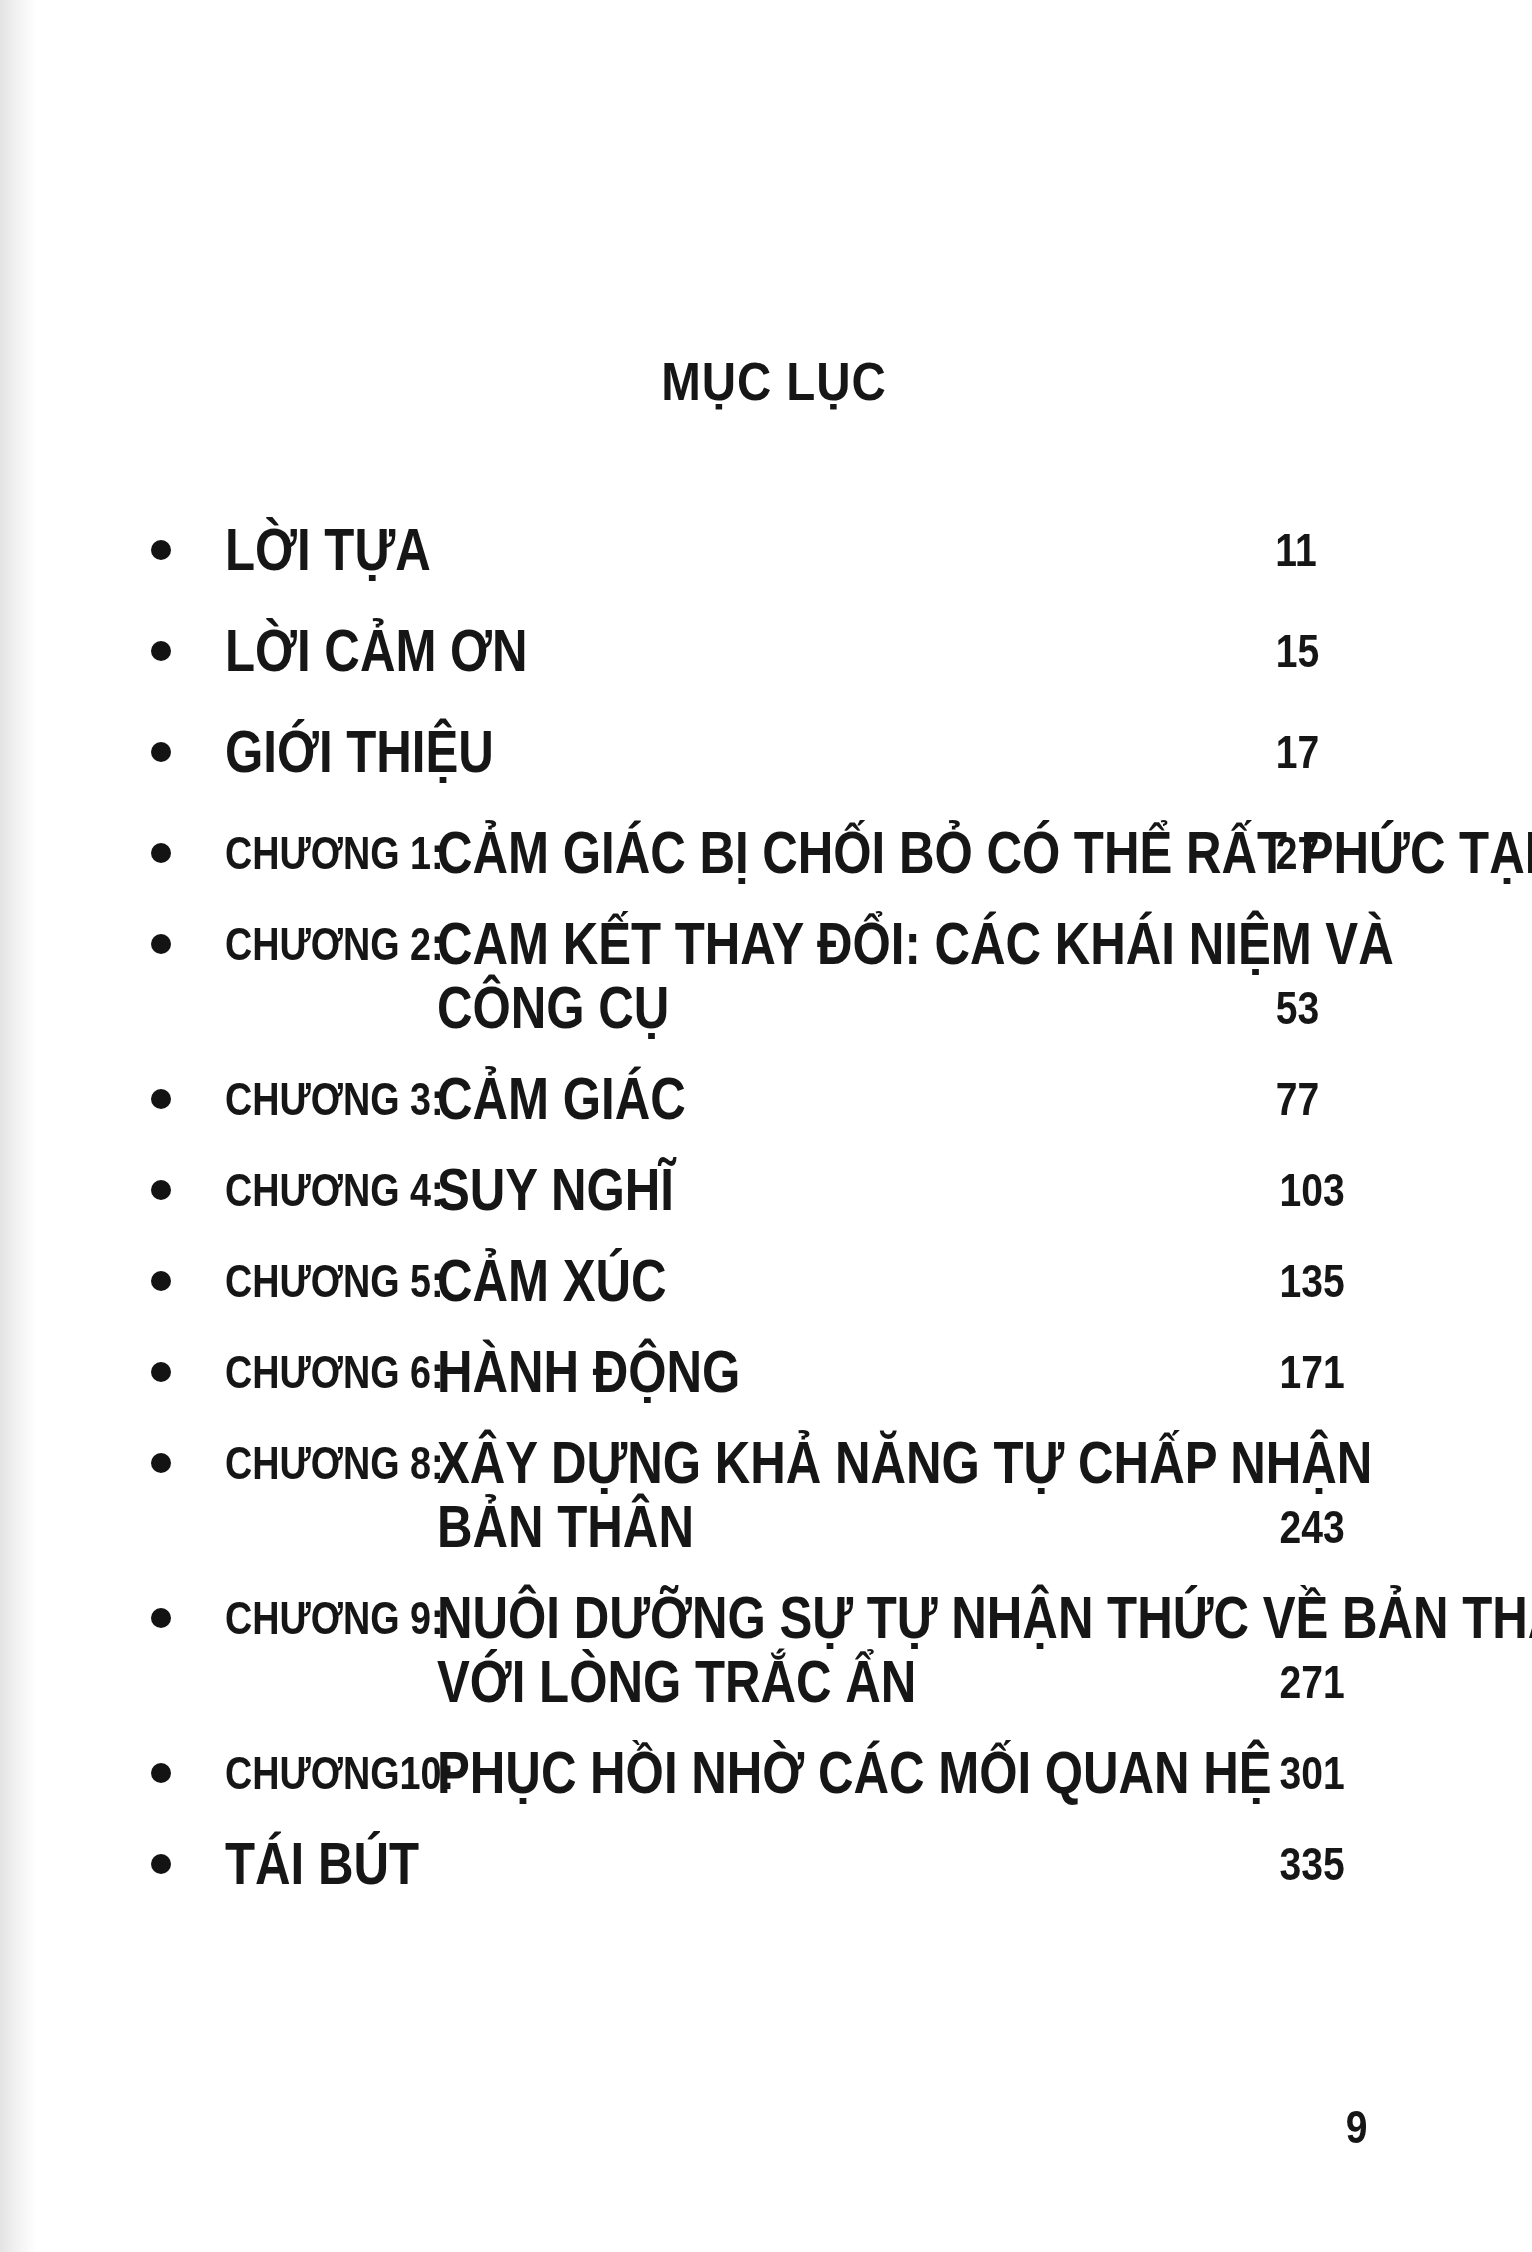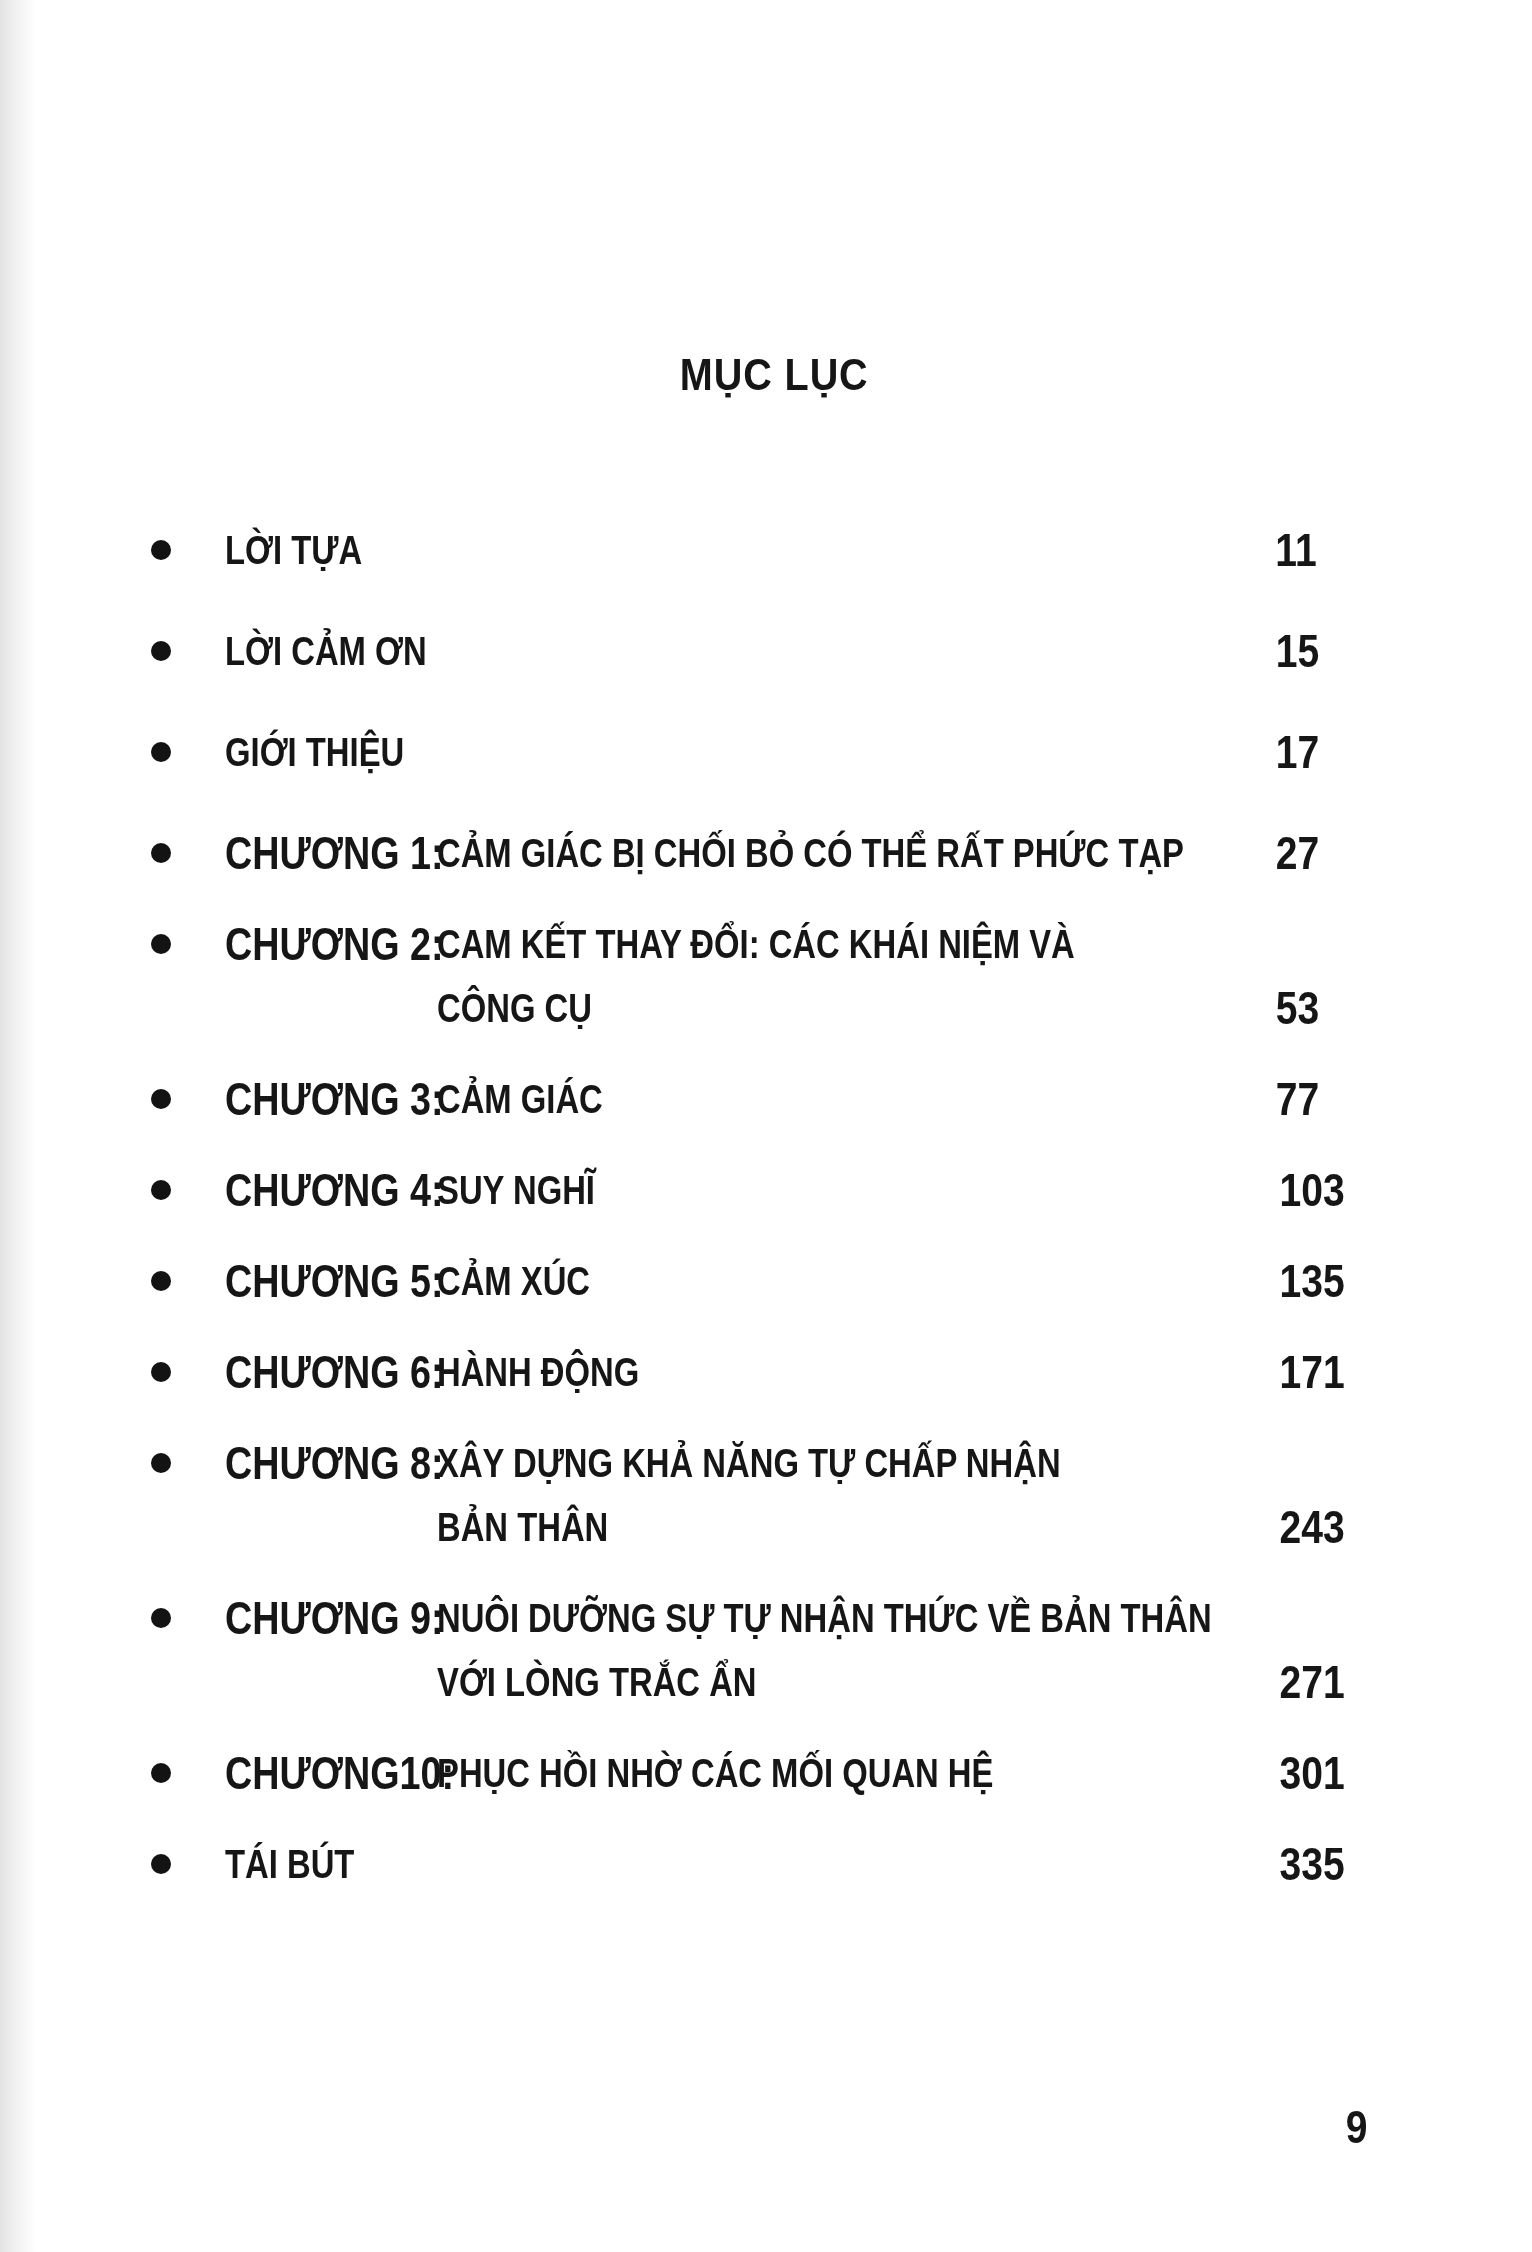--- a/index.html
+++ b/index.html
@@ -22,21 +22,21 @@
     width: 36px;
     background: linear-gradient(90deg, #e3e3e3 0%, #f1f1f1 45%, #ffffff 100%);
   }
   .page-title {
     position: absolute;
     left: 16px; right: 0;
     top: 313px;
     height: 64px;
     line-height: 64px;
     text-align: center;
-    font-size: 45px;
+    font-size: 54px;
     font-weight: 700;
     letter-spacing: 1px;
   }
   .page-title .cond-c {
     display: inline-block;
     transform: scaleX(0.88);
     transform-origin: center center;
     white-space: nowrap;
   }
   .toc {
@@ -67,21 +67,21 @@
     grid-column: 2;
     height: 64px;
     line-height: 64px;
     font-size: 46px;
     font-weight: 700;
     white-space: nowrap;
     text-align: center;
   }
   .title-cell {
     grid-column: 3;
-    font-size: 40px;
+    font-size: 60px;
     font-weight: 700;
   }
   .entry.span .title-cell { grid-column: 2 / 4; }
   .line {
     display: block;
     height: 64px;
     line-height: 64px;
     white-space: nowrap;
     overflow: visible;
   }

